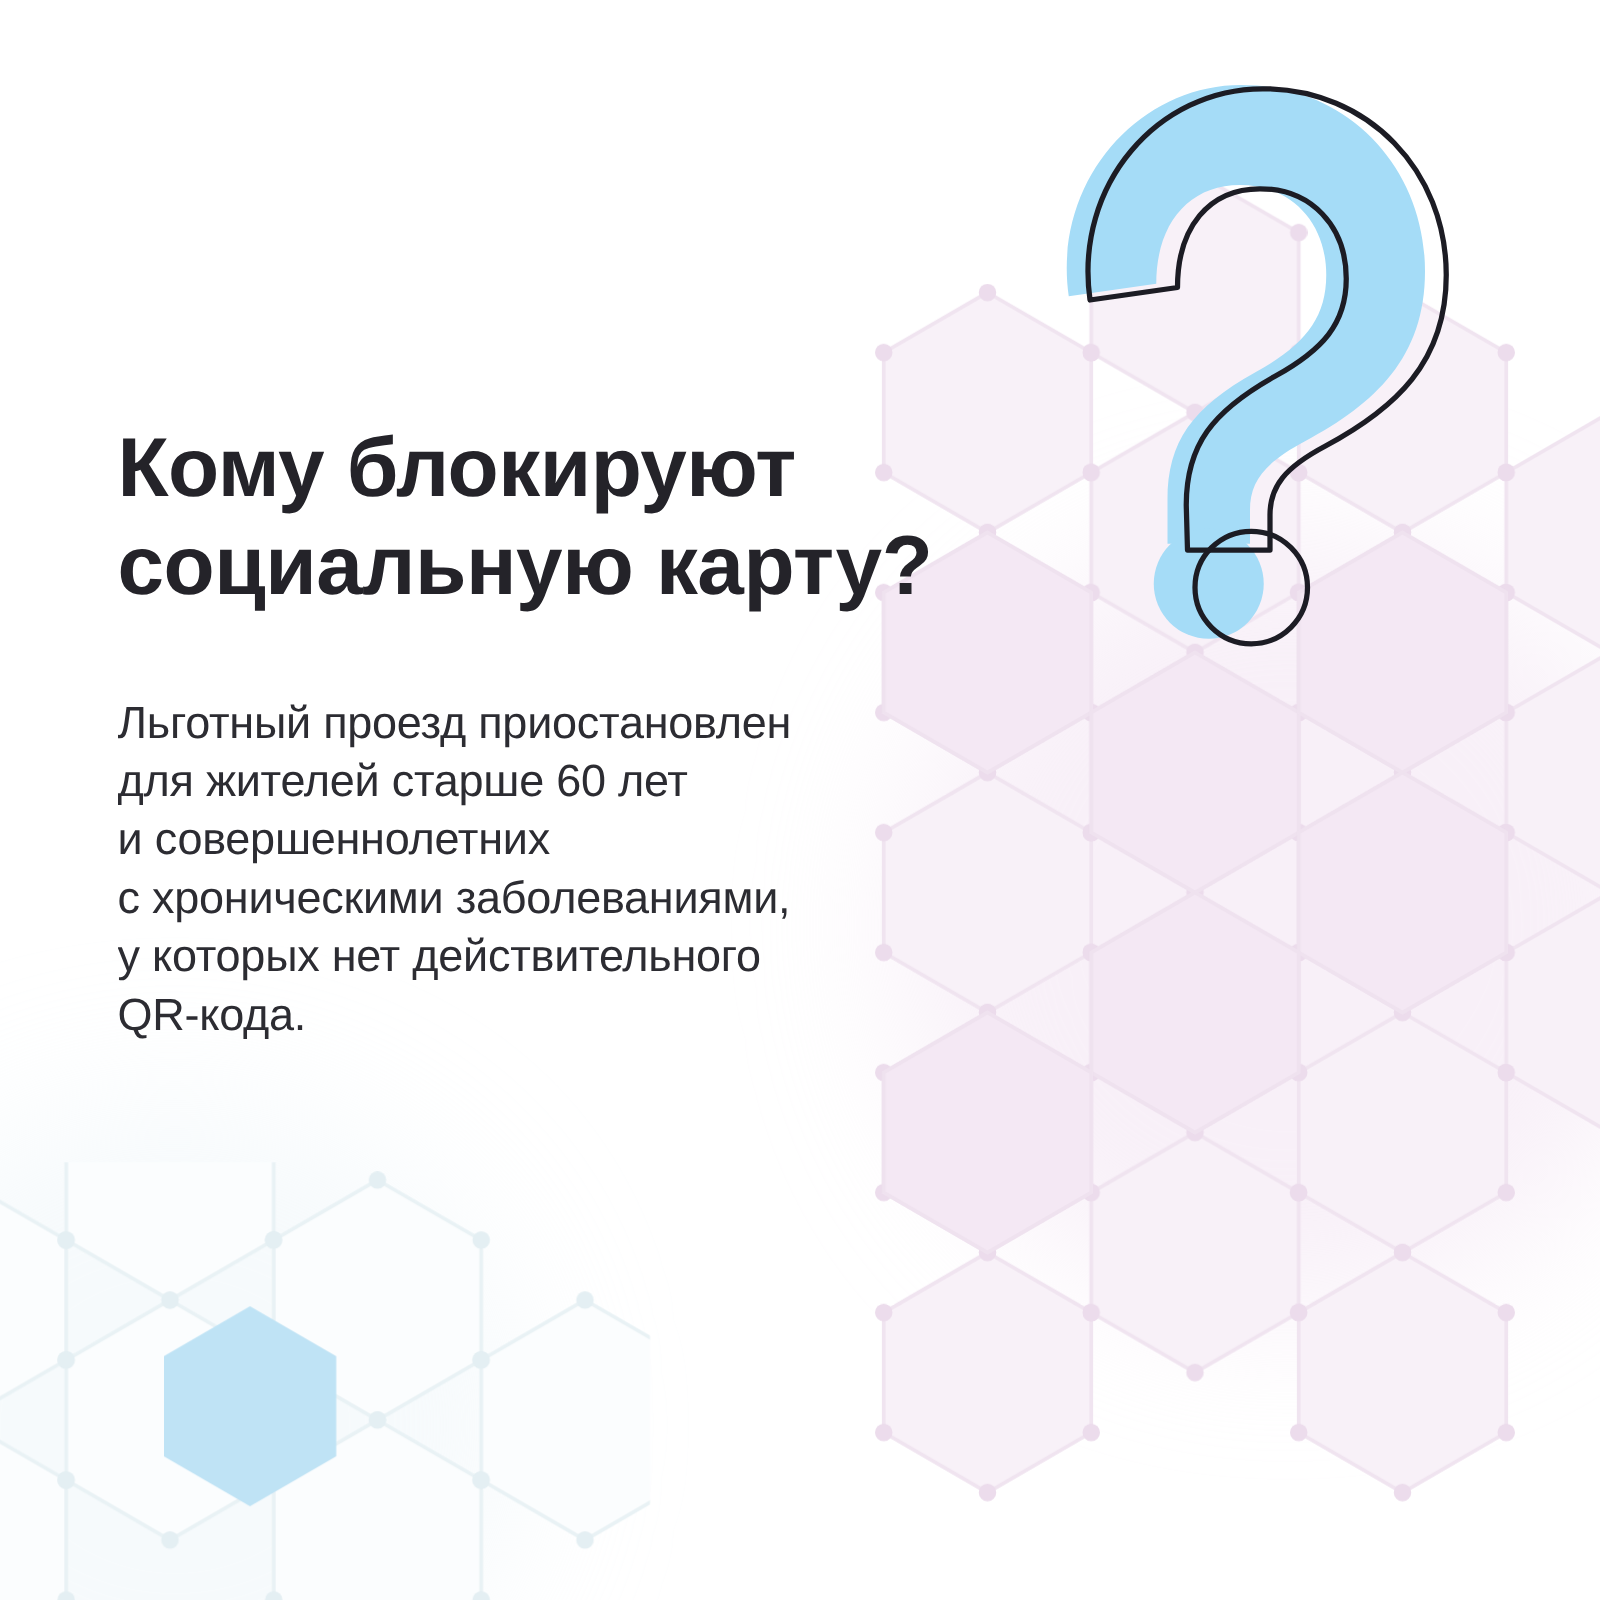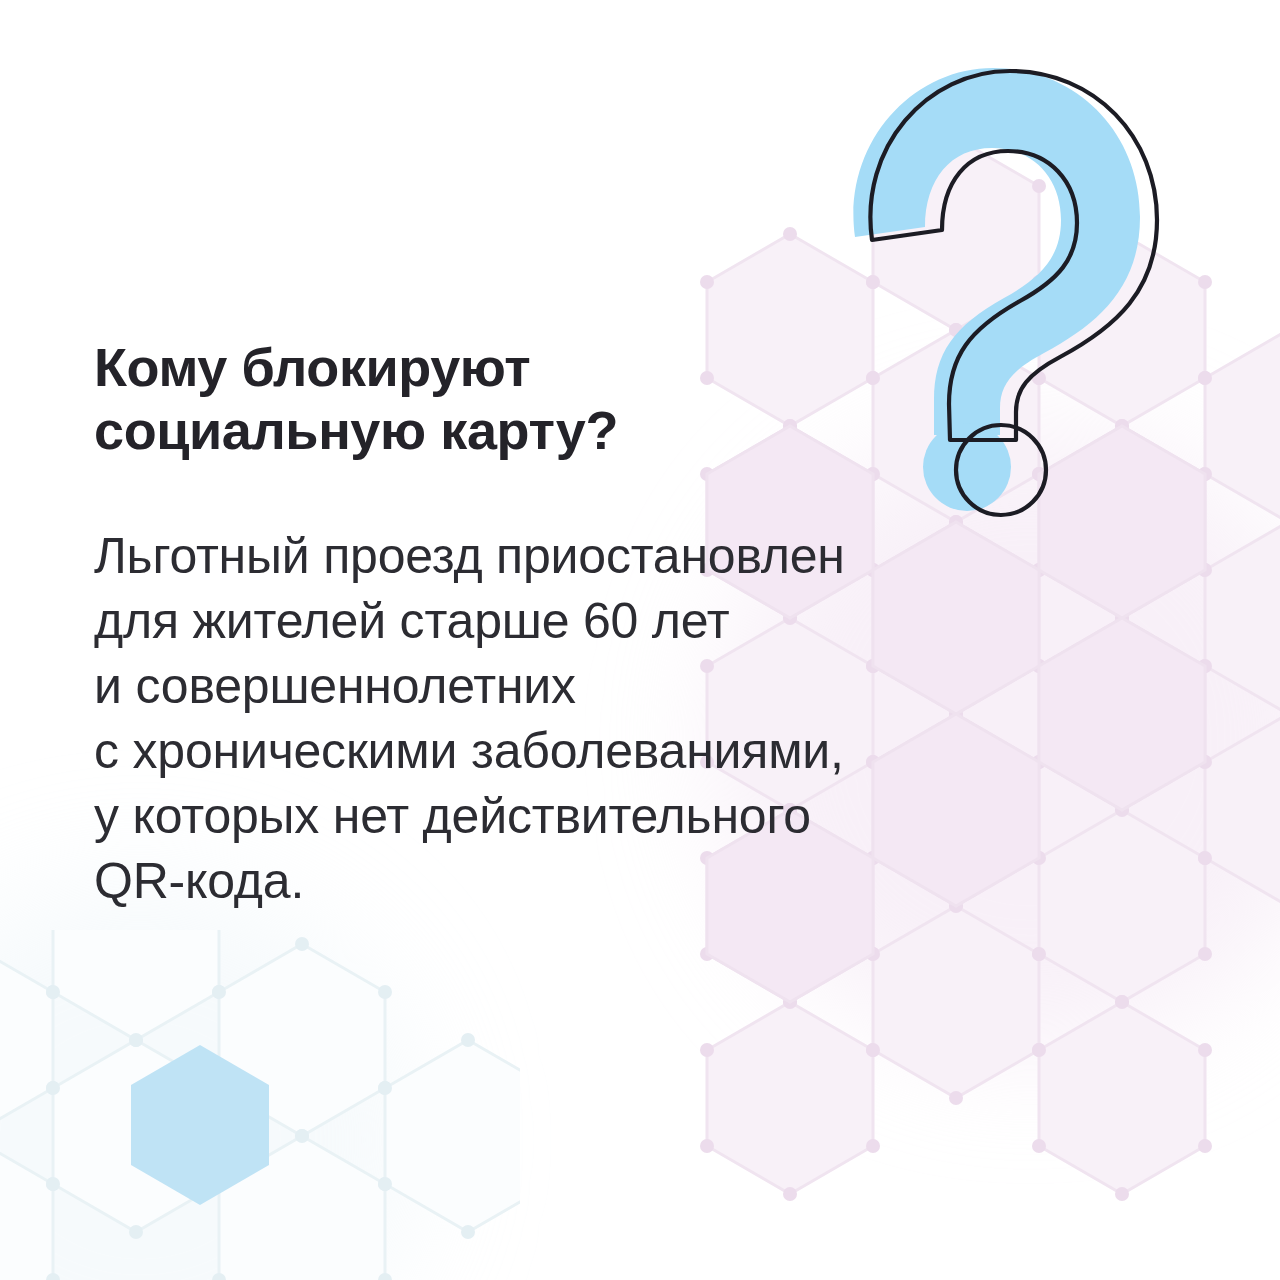--- a/index.html
+++ b/index.html
@@ -61,31 +61,31 @@
   
   #content {
     position: absolute;
     left: 94px;
     top: 336px;
     width: 1110px;
     z-index: 3;
   }
   #headline {
     margin: 0;
-    font-size: 54px;
+    font-size: 67px;
     line-height: 1.17;
     font-weight: 700;
     letter-spacing: -0.4px;
     color: #242329;
     white-space: pre-line;
   }
   #bodytext {
     margin: 0;
     padding-top: 62px;
-    font-size: 50px;
+    font-size: 36px;
     line-height: 1.30;
     font-weight: 400;
     letter-spacing: -0.2px;
     color: #2c2c32;
     white-space: pre-line;
   }
 </style>
 </head>
 <body>
 

